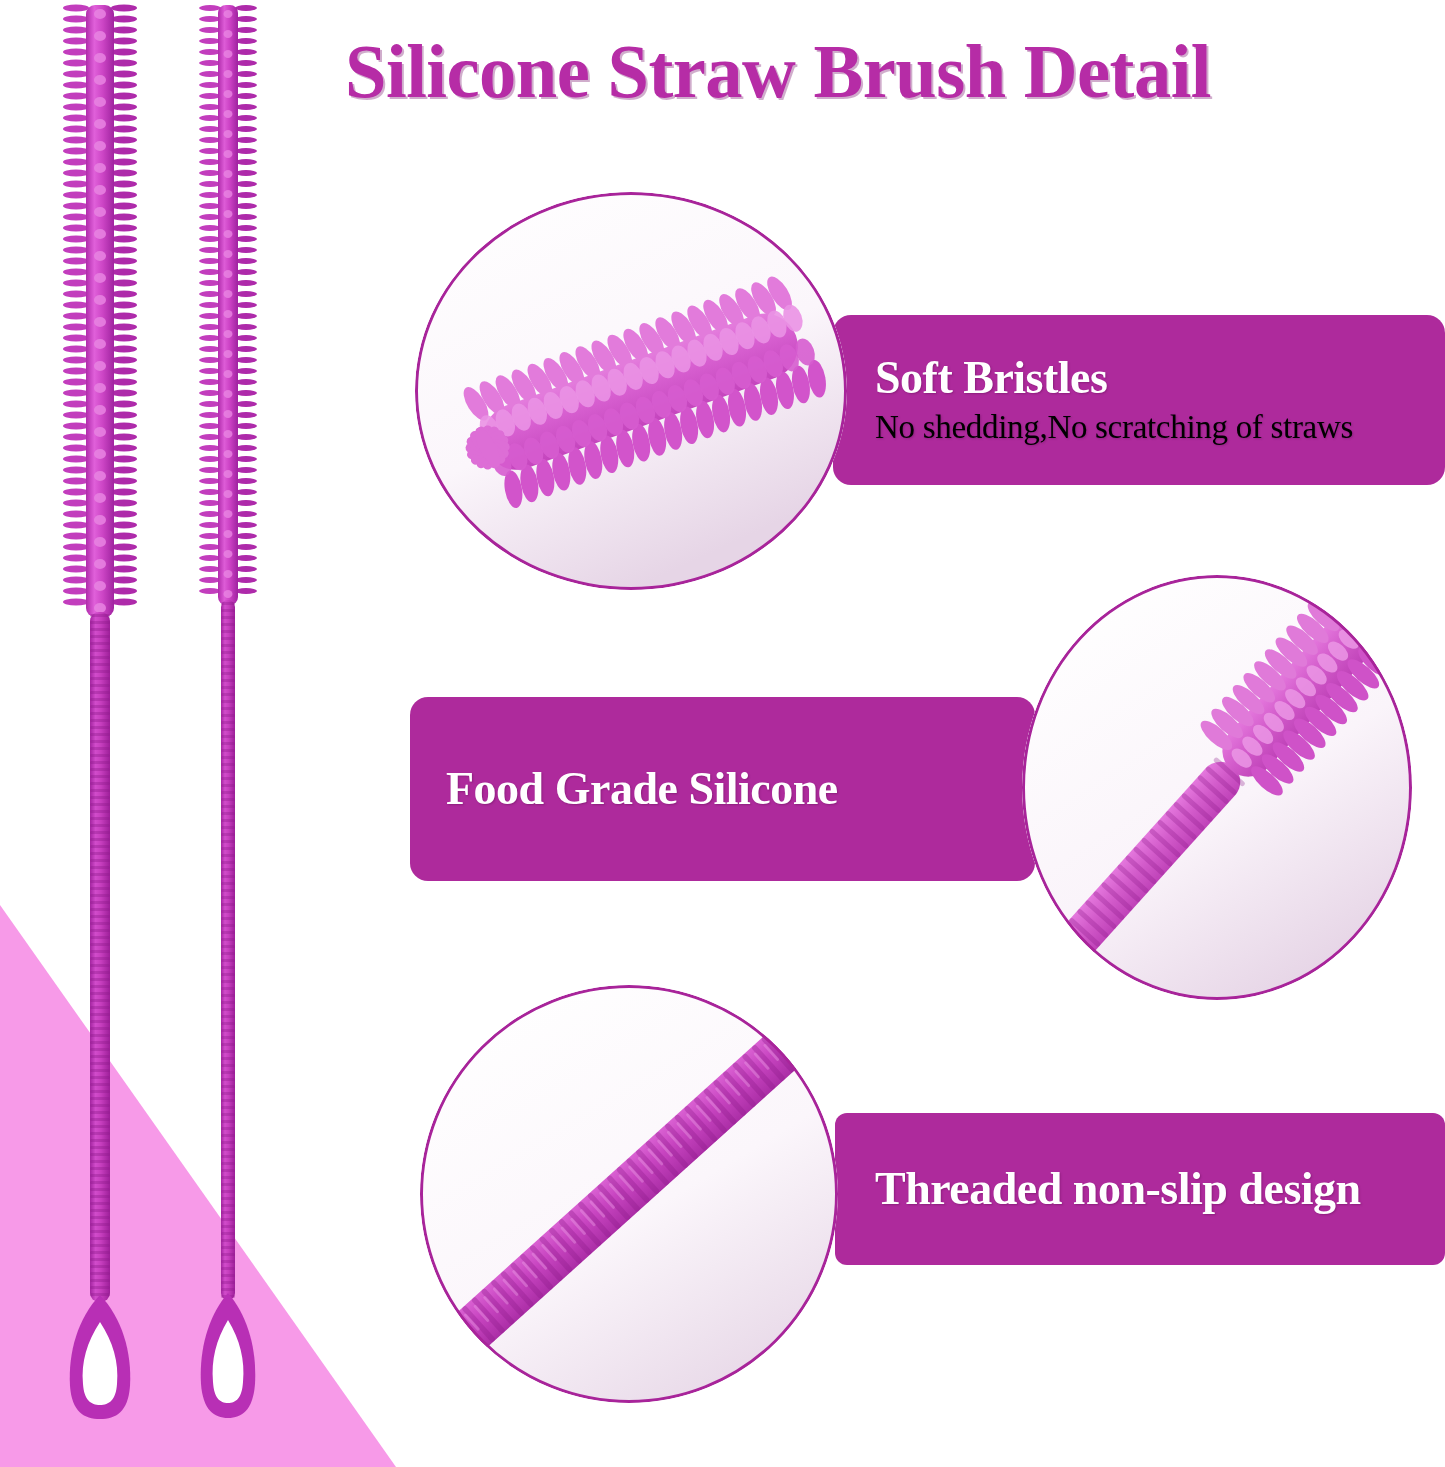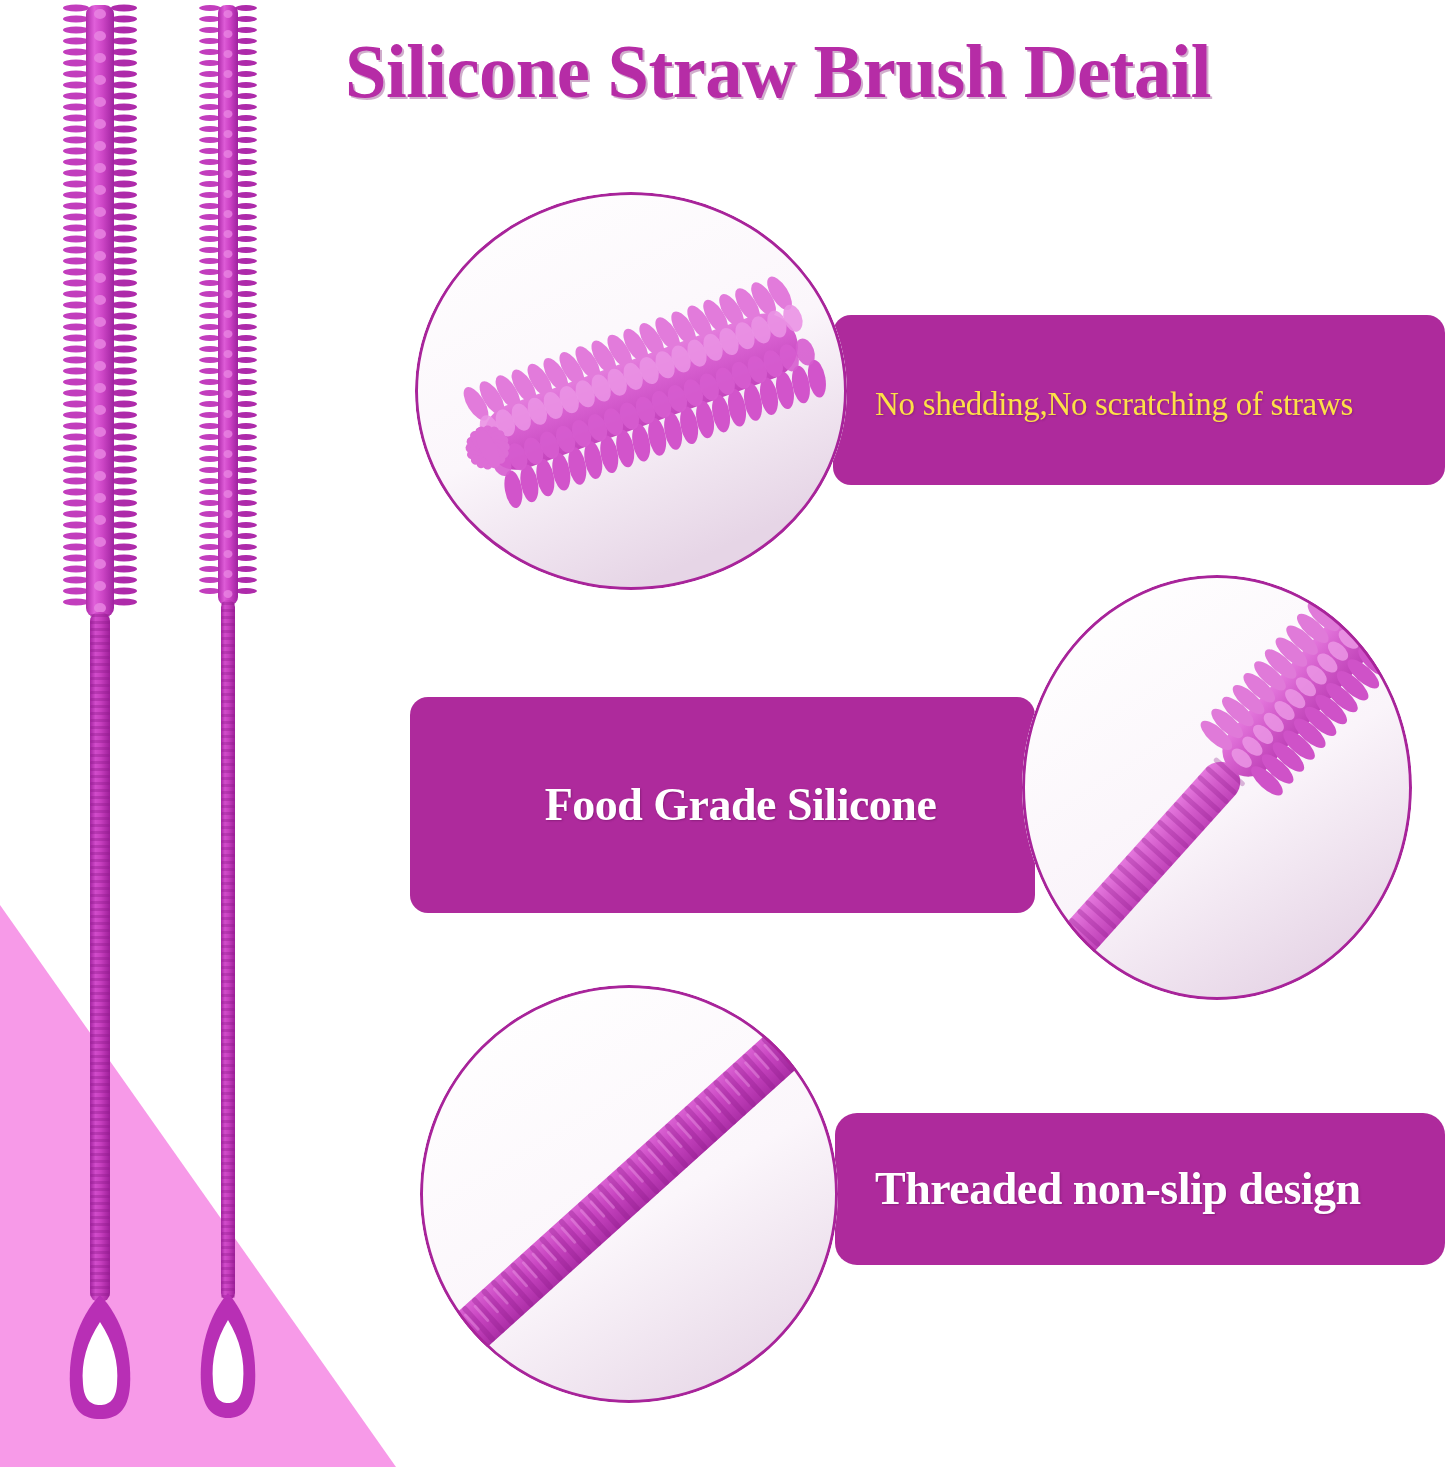--- a/index.html
+++ b/index.html
@@ -74,43 +74,42 @@
   .banner .b-title{
     color:#ffffff;
     font-weight:bold;
     font-size:46px;
     line-height:1.02;
     letter-spacing:-0.5px;
     text-shadow:1px 1px 2px rgba(80,10,70,.35);
     white-space:nowrap;
   }
   .banner .b-sub{
-    color:#fde047;
+    color:#000000;
     font-size:33px;
     line-height:1.05;
     margin-top:8px;
     letter-spacing:-0.3px;
     text-shadow:1px 1px 2px rgba(80,10,70,.3);
     white-space:nowrap;
   }
 
   .banner-1{
     left:833px;top:315px;width:612px;height:170px;
     border-radius:18px 18px 18px 18px;
     padding-left:42px;
   }
   .banner-2{
-    left:410px;top:697px;width:625px;height:216px;
+    left:410px;top:697px;width:625px;height:184px;
     border-radius:18px;
     padding-left:36px;
-    align-items:center;
   }
   .banner-3{
     left:835px;top:1113px;width:610px;height:152px;
-    border-radius:22px;
+    border-radius:12px;
     padding-left:40px;
   }
 
   .cut{position:absolute;background:#ffffff;z-index:3;border-radius:50%;}
 </style>
 </head>
 <body>
 
 <div id="page">
 
@@ -677,20 +676,21 @@
     <path d="M32 1320
              C 20 1340, 15 1360, 17 1382
              C 18 1398, 24 1403, 32 1403
              C 40 1403, 46 1398, 47 1382
              C 49 1360, 44 1340, 32 1320 Z" fill="#ffffff"></path>
   </svg>
 
   <div class="title">Silicone Straw Brush Detail</div>
 
   <div class="banner banner-1">
+    <div class="b-title">Soft Bristles</div>
     <div class="b-sub">No shedding,No scratching of straws</div>
   </div>
 
   <div class="circle" style="left:415px;top:192px;width:432px;height:398px;">
     <div class="photo">
       <svg viewBox="0 0 432 398" style="position:absolute;inset:0;width:100%;height:100%;">
         <defs>
           <linearGradient id="bgf1" x1="0" y1="0" x2="0.5" y2="1">
             <stop offset="0%" stop-color="#ffffff"></stop>
             <stop offset="60%" stop-color="#fbf6fb"></stop>

